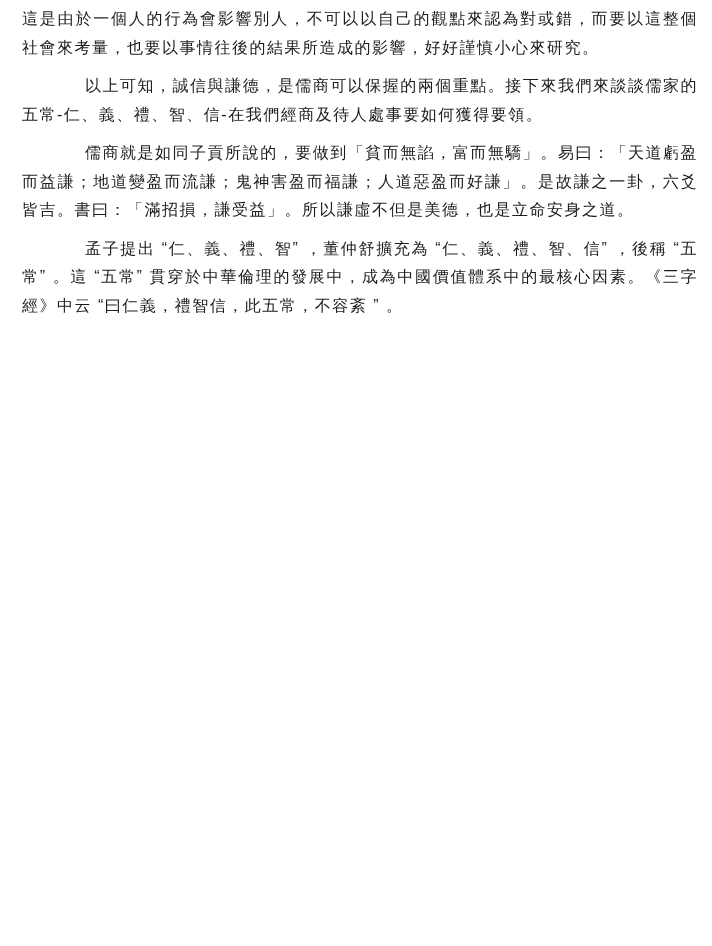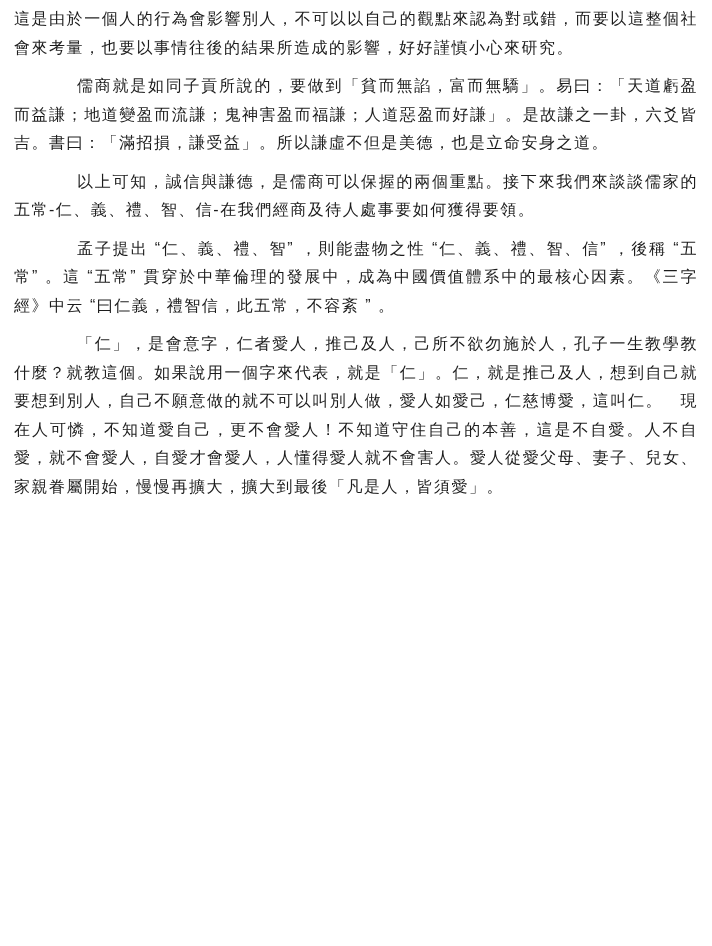--- a/index.html
+++ b/index.html
@@ -19,30 +19,29 @@
     padding: 5px 14px 0 14px;
     font-family: "Liberation Sans", sans-serif;
     font-size: 16px;
     line-height: 28.5px;
     letter-spacing: 1.5px;
     color: #1c1c1c;
     text-align: justify;
     overflow: hidden;
   }
   .page p {
-    margin: 0 0 10px 0;
+    margin: 0 0 10px 8px;
     text-indent: 63px;
     word-break: break-all;
   }
   .page p.continuation {
     text-indent: 0;
   }
 </style>
 </head>
 <body>
 
 <div class="page">
   <p class="continuation">這是由於一個人的行為會影響別人，不可以以自己的觀點來認為對或錯，而要以這整個社會來考量，也要以事情往後的結果所造成的影響，好好謹慎小心來研究。</p>
+  <p>以上可知，誠信與謙德，是儒商可以保握的兩個重點。接下來我們來談談儒家的五常-仁、義、禮、智、信-在我們經商及待人處事要如何獲得要領。</p>
   <p>儒商就是如同子貢所說的，要做到「貧而無諂，富而無驕」。易曰：「天道虧盈而益謙；地道變盈而流謙；鬼神害盈而福謙；人道惡盈而好謙」。是故謙之一卦，六爻皆吉。書曰：「滿招損，謙受益」。所以謙虛不但是美德，也是立命安身之道。</p>
-  <p>以上可知，誠信與謙德，是儒商可以保握的兩個重點。接下來我們來談談儒家的五常-仁、義、禮、智、信-在我們經商及待人處事要如何獲得要領。</p>
-  <p>孟子提出 “仁、義、禮、智” ，則能盡物之性 “仁、義、禮、智、信” ，後稱 “五常” 。這 “五常” 貫穿於中華倫理的發展中，成為中國價值體系中的最核心因素。《三字經》中云 “曰仁義，禮智信，此五常，不容紊 ” 。</p>
-  <p>「仁」，是會意字，仁者愛人，推己及人，己所不欲勿施於人，孔子一生教學教什麼？就教這個。如果說用一個字來代表，就是「仁」。仁，就是推己及人，想到自己就要想到別人，自己不願意做的就不可以叫別人做，愛人如愛己，仁慈博愛，這叫仁。　現在人可憐，不知道愛自己，更不會愛人！不知道守住自己的本善，這是不自愛。人不自愛，就不會愛人，自愛才會愛人，人懂得愛人就不會害人。愛人從愛父母、妻子、兒女、家親眷屬開始，慢慢再擴大，擴大到最後「凡是人，皆須愛」。</p>
+  <p>孟子提出 “仁、義、禮、智” ，董仲舒擴充為 “仁、義、禮、智、信” ，後稱 “五常” 。這 “五常” 貫穿於中華倫理的發展中，成為中國價值體系中的最核心因素。《三字經》中云 “曰仁義，禮智信，此五常，不容紊 ” 。</p>
 </div>
 
 </body></html>

